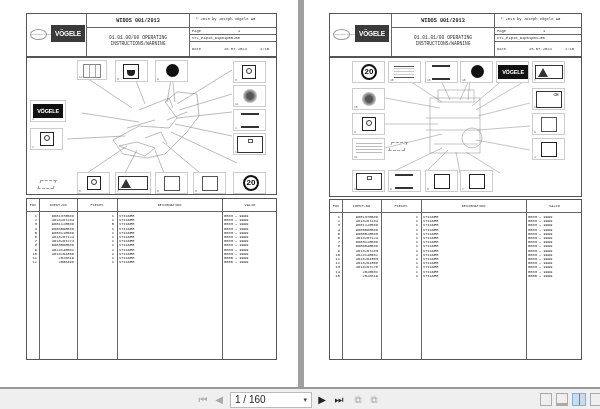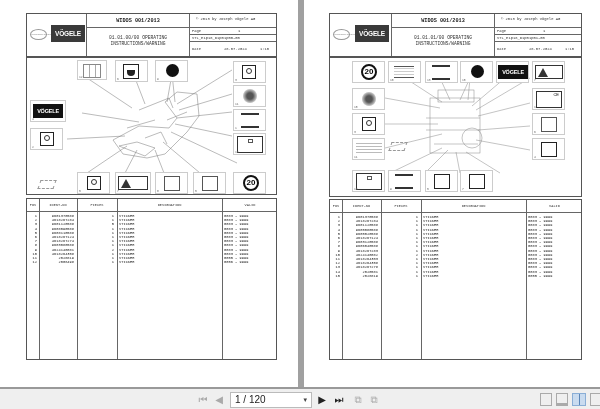--- a/index.html
+++ b/index.html
@@ -460,21 +460,21 @@
 </div>
 
 <div class="toolbar">
   <div class="tb-btn dim" style="left:196px;width:14px;">
     <span>⏮</span>
   </div>
   <div class="tb-btn dim" style="left:213px;width:12px;">
     <span>◀</span>
   </div>
   <div class="page-input">
-    <span>1 / 120</span>
+    <span>1 / 160</span>
     <span class="caret">▾</span>
   </div>
   <div class="tb-btn" style="left:316px;width:12px;color:#222;">
     <span>▶</span>
   </div>
   <div class="tb-btn" style="left:332px;width:14px;color:#222;">
     <span>⏭</span>
   </div>
   <div class="tb-btn dim" style="left:352px;width:12px;">
     <span>⧉</span>

